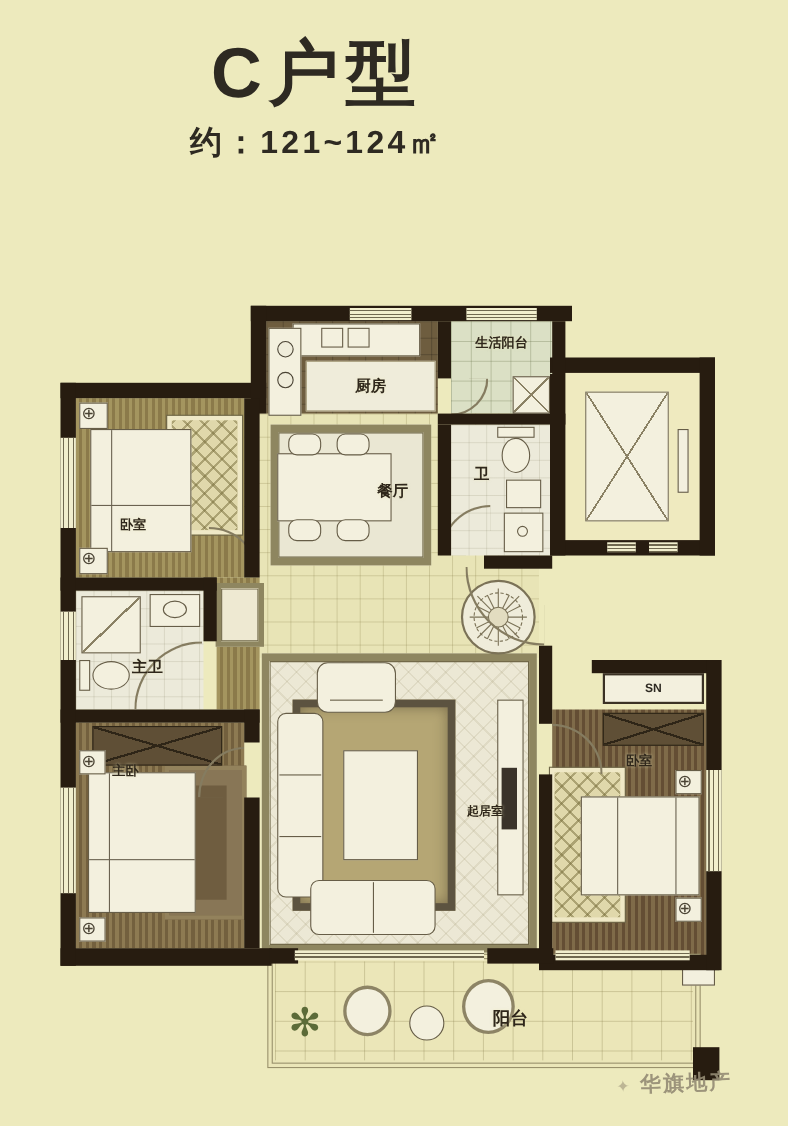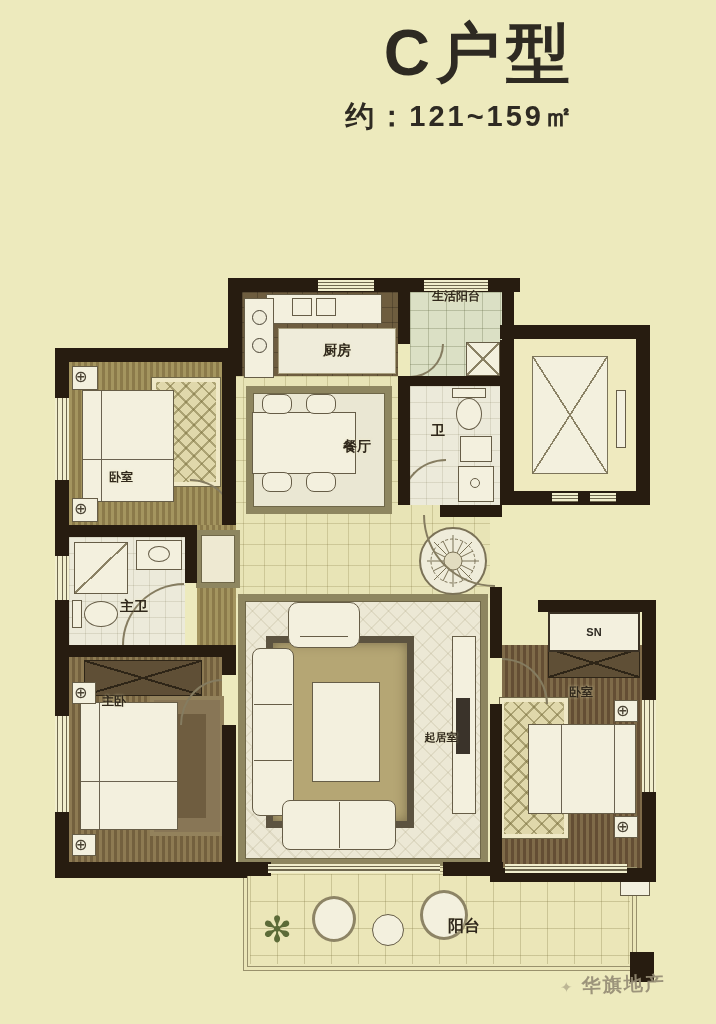--- a/index.html
+++ b/index.html
@@ -1,20 +1,20 @@
 <!DOCTYPE html>
 <html><head>
 <meta charset="utf-8">
 <style>
   html,body{margin:0;padding:0}
   .page{position:relative;width:716px;height:1024px;background:#edeabd;overflow:hidden;
         font-family:"Liberation Sans","DejaVu Sans",sans-serif;color:#2e2a22}
   .a{position:absolute;box-sizing:border-box}
   
-  .hdr{left:0;top:4px;width:576px;text-align:right;z-index:9}
+  .hdr{left:0;top:17px;width:576px;text-align:center;z-index:9}
   .t1{font-size:64px;font-weight:900;letter-spacing:6px;margin-top:16px;line-height:1.05}
   .t2{font-size:35px;font-weight:900;letter-spacing:10px;margin-top:8px}
   .t3{font-size:29px;font-weight:900;letter-spacing:3px;margin-top:10px}
   
   .w{background:#271c10;z-index:5}
   .win{z-index:6;background:#f1eecd}
   .winV{background-image:linear-gradient(90deg,transparent 0 2px,#6f684f 2px 3px,transparent 3px 6.5px,#6f684f 6.5px 7.5px,transparent 7.5px 11px,#6f684f 11px 12px,transparent 12px)}
   .winH{background-image:linear-gradient(transparent 0 2px,#6f684f 2px 3px,transparent 3px 5px,#6f684f 5px 6px,transparent 6px 8px,#6f684f 8px 9px,transparent 9px)}
   .slide{z-index:6;background:#f1eecd;background-image:linear-gradient(transparent 0 2px,#6f684f 2px 3.5px,transparent 3.5px 5.5px,#6f684f 5.5px 7px,transparent 7px)}
   
@@ -59,21 +59,21 @@
   .snbox{z-index:4;background:#f3f0de;border:2px solid #3a3124;display:flex;align-items:center;justify-content:center;font-size:11px;font-weight:700}
   .wm{z-index:9;color:#948b74;font-weight:700;font-size:19px;letter-spacing:2px;transform:rotate(-2deg);opacity:.9;white-space:nowrap}
 </style>
 </head>
 <body>
 
 <div class="page">
 
   <div class="a hdr">
     <div class="t1">C户型</div>
-    <div class="t3">约：121~159㎡</div>
+    <div class="t3">约：121~124㎡</div>
   </div>
 
   <div class="a wood1" style="left:69px;top:362px;width:153px;height:163px"></div>
   <div class="a kfloor" style="left:242px;top:292px;width:156px;height:90px"></div>
   <div class="a gtile" style="left:410px;top:292px;width:92px;height:84px"></div>
   <div class="a tile" style="left:222px;top:376px;width:268px;height:222px"></div>
   <div class="a btile" style="left:410px;top:386px;width:90px;height:119px"></div>
   <div class="a" style="left:514px;top:339px;width:122px;height:152px;background:#efeabf;z-index:1"></div>
   <div class="a btile" style="left:69px;top:537px;width:116px;height:108px"></div>
   <div class="a wood1" style="left:197px;top:525px;width:39px;height:120px"></div>
@@ -147,21 +147,21 @@
   <div class="hl" style="left:300px;top:636px;width:48px"></div>
   <div class="a fur" style="left:252px;top:648px;width:42px;height:168px;border-radius:8px"></div>
   <div class="hl" style="left:254px;top:704px;width:38px"></div>
   <div class="hl" style="left:254px;top:760px;width:38px"></div>
   <div class="a fur" style="left:282px;top:800px;width:114px;height:50px;border-radius:8px"></div>
   <div class="vl" style="left:339px;top:802px;height:46px"></div>
   <div class="a fur" style="left:312px;top:682px;width:68px;height:100px"></div>
   <div class="a fur" style="left:452px;top:636px;width:24px;height:178px"></div>
   <div class="a" style="left:456px;top:698px;width:14px;height:56px;background:#3a332a;z-index:4"></div>
 
-  <div class="a snbox" style="left:548px;top:612px;width:92px;height:40px">
+  <div class="a snbox" style="left:548px;top:612px;width:92px;height:28px">
     <span>SN</span>
   </div>
   <div class="a ward" style="left:548px;top:648px;width:92px;height:30px"></div>
   <div class="a fur bed2" style="left:528px;top:724px;width:108px;height:90px"></div>
   <div class="a fur" style="left:614px;top:700px;width:24px;height:22px"></div>
   <div class="a fur" style="left:614px;top:816px;width:24px;height:22px"></div>
   <span class="a glyph" style="left:616px;top:703px;font-size:16px">⊕</span>
   <span class="a glyph" style="left:616px;top:819px;font-size:16px">⊕</span>
 
   <div class="a fur circ" style="left:312px;top:896px;width:44px;height:46px;border-width:3px;border-color:#8d8465"></div>
@@ -218,21 +218,21 @@
   <div class="a arc arc-bl" style="left:423px;top:515px;width:72px;height:72px"></div>
   <div class="a arc arc-br" style="left:410px;top:344px;width:34px;height:34px"></div>
   <div class="a arc arc-tl" style="left:400px;top:459px;width:46px;height:46px"></div>
   <div class="a arc arc-tr" style="left:190px;top:479px;width:46px;height:46px"></div>
   <div class="a arc arc-tl" style="left:122px;top:583px;width:62px;height:62px"></div>
   <div class="a arc arc-tl" style="left:180px;top:679px;width:42px;height:46px"></div>
   <div class="a arc arc-tr" style="left:502px;top:658px;width:46px;height:46px"></div>
 
   <div class="a lbl" style="left:121px;top:477px;font-size:12px">卧室</div>
   <div class="a lbl" style="left:337px;top:351px;font-size:14px">厨房</div>
-  <div class="a lbl" style="left:456px;top:296px;font-size:12px">生活阳台</div>
+  <div class="a lbl" style="left:456px;top:312px;font-size:12px">生活阳台</div>
   <div class="a lbl" style="left:438px;top:431px;font-size:14px">卫</div>
   <div class="a lbl" style="left:357px;top:447px;font-size:14px">餐厅</div>
   <div class="a lbl" style="left:134px;top:607px;font-size:14px">主卫</div>
   <div class="a lbl" style="left:114px;top:701px;font-size:12px">主卧</div>
   <div class="a lbl" style="left:441px;top:737px;font-size:11px">起居室</div>
   <div class="a lbl" style="left:581px;top:692px;font-size:12px">卧室</div>
   <div class="a lbl" style="left:464px;top:926px;font-size:16px">阳台</div>
 
   <div class="a wm" style="left:560px;top:972px">
     <span style="opacity:.6;font-size:15px">✦</span>

